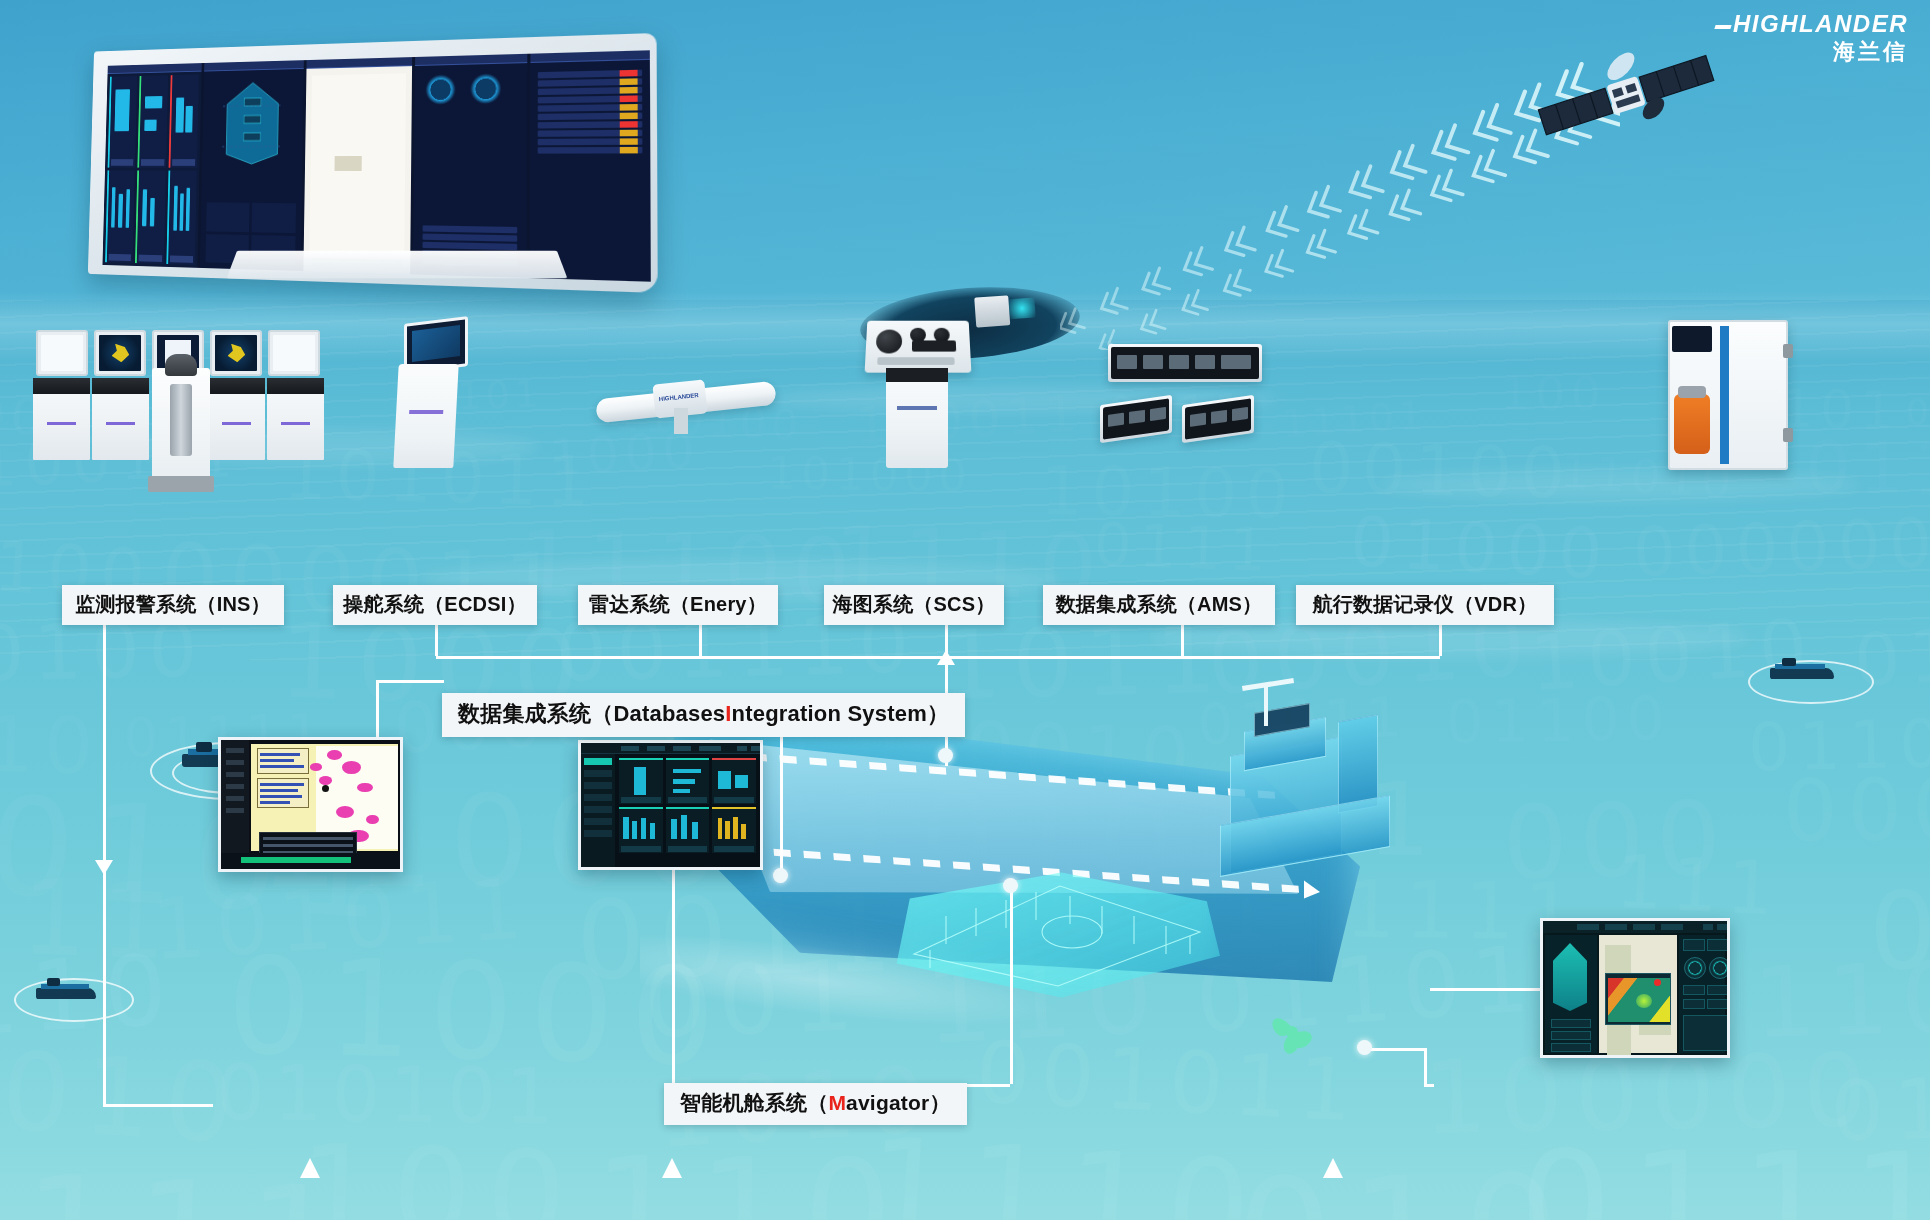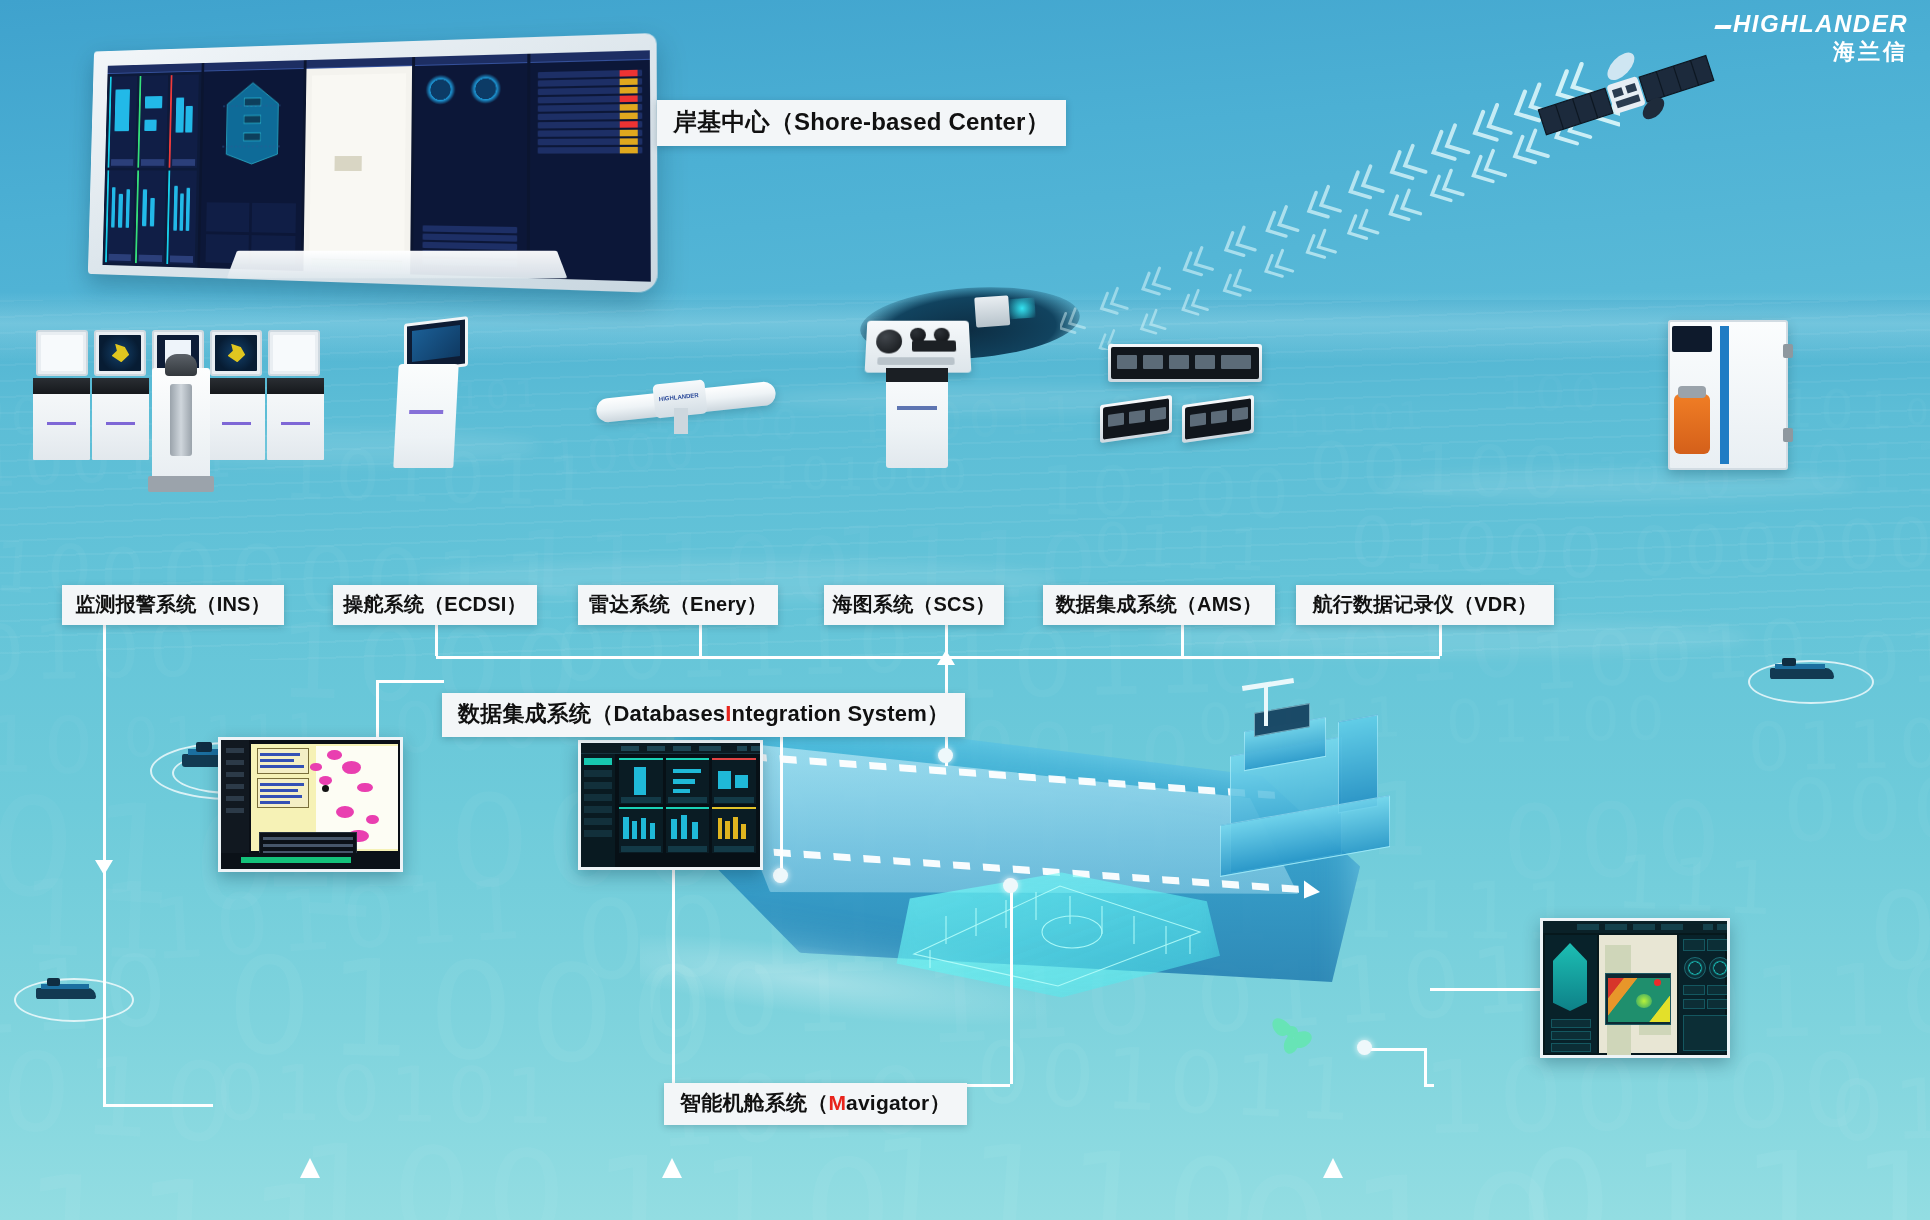--- a/index.html
+++ b/index.html
@@ -1023,23 +1023,20 @@
       <div class="gauge" style="left:5px;  top:22px;"></div>
       <div class="gauge" style="left:30px; top:22px;"></div>
       <div class="tile" style="left:4px;  top:50px; width:22px; height:10px;"></div>
       <div class="tile" style="left:28px; top:50px; width:22px; height:10px;"></div>
       <div class="tile" style="left:4px;  top:64px; width:22px; height:10px;"></div>
       <div class="tile" style="left:28px; top:64px; width:22px; height:10px;"></div>
       <div class="tile" style="left:4px;  top:80px; width:46px; height:36px;"></div>
     </div>
   </div>
 
-  <div class="chip" id="chip-shore" style="left:657px; top:100px; height:46px; font-size:24px;">
-    <span>岸基中心（Shore-based Center）</span>
-  </div>
 
   <div class="chip" style="left:62px;  top:585px; width:222px; height:40px; font-size:20px;">
     <span>监测报警系统（INS）</span>
   </div>
   <div class="chip" style="left:333px; top:585px; width:204px; height:40px; font-size:20px;">
     <span>操舵系统（ECDSI）</span>
   </div>
   <div class="chip" style="left:578px; top:585px; width:200px; height:40px; font-size:20px;">
     <span>雷达系统（Enery）</span>
   </div>

